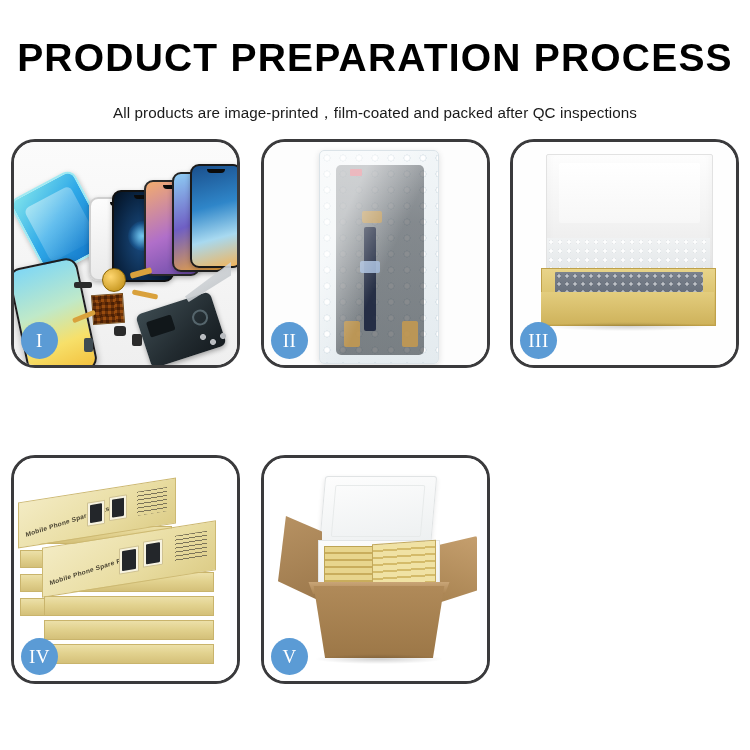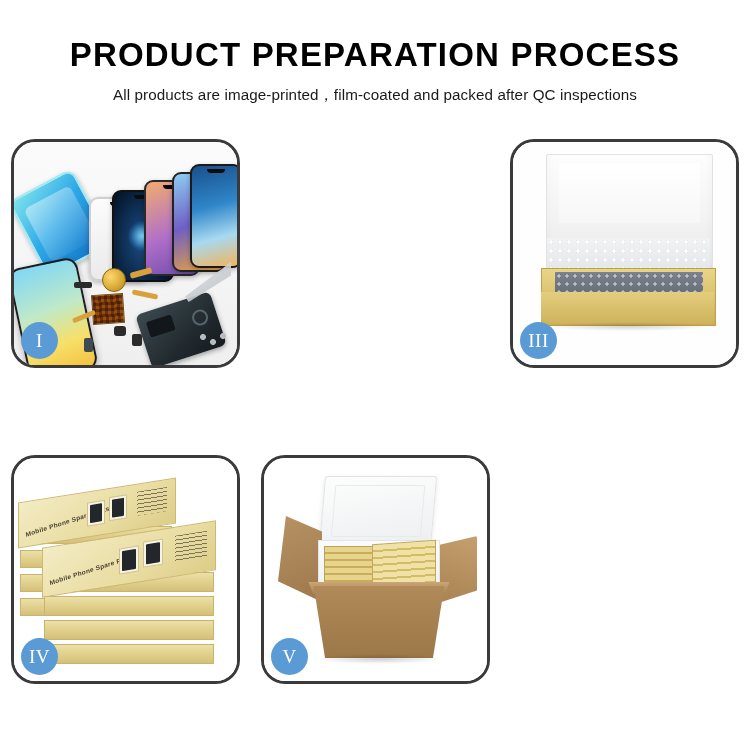--- a/index.html
+++ b/index.html
@@ -9,30 +9,30 @@
     font-family:"Liberation Sans",sans-serif;
     overflow:hidden;
     position:relative;
   }
   .page{position:absolute;inset:0;}
 
   
   .header{position:absolute;left:0;top:0;width:750px;text-align:center;}
   .title{
     margin:0;padding:0;
-    font-size:33px;
+    font-size:39px;
     font-weight:700;
     letter-spacing:1.2px;
     color:#000000;
     line-height:1;
     padding-top:38px;
     white-space:nowrap;
   }
   .subtitle{
-    margin:0;padding:0;
+    margin:12px;padding:0;
     padding-top:14px;
     font-size:15.2px;
     font-weight:400;
     color:#1a1a1a;
     letter-spacing:.1px;
     white-space:nowrap;
   }
 
   
   .grid{
@@ -327,20 +327,36 @@
         <div class="dot d1"></div>
         <div class="dot d2"></div>
         <div class="dot d3"></div>
         <div class="dot d4"></div>
         <div class="tweezer"></div>
         <div class="screws"></div>
       </div>
       <div class="badge">I</div>
     </div>
 
+    <div class="panel p-c1 p-r0">
+      <div class="stage-art">
+        <div class="p2bg"></div>
+        <div class="wrap">
+          <div class="lcd"></div>
+          <div class="lcd-red"></div>
+          <div class="lcd-tapeT"></div>
+          <div class="lcd-flex"></div>
+          <div class="lcd-con"></div>
+          <div class="lcd-tapeL"></div>
+          <div class="lcd-tapeR"></div>
+          <div class="bubsheen"></div>
+        </div>
+      </div>
+      <div class="badge">II</div>
+    </div>
 
     <div class="panel p-c2 p-r0">
       <div class="stage-art">
         <div class="p3bg"></div>
         <div class="b3-lid"></div>
         <div class="b3-foam"></div>
         <div class="b3-tray"></div>
         <div class="b3-inner"></div>
         <div class="b3-trayface"></div>
         <div class="b3-shadow"></div>

